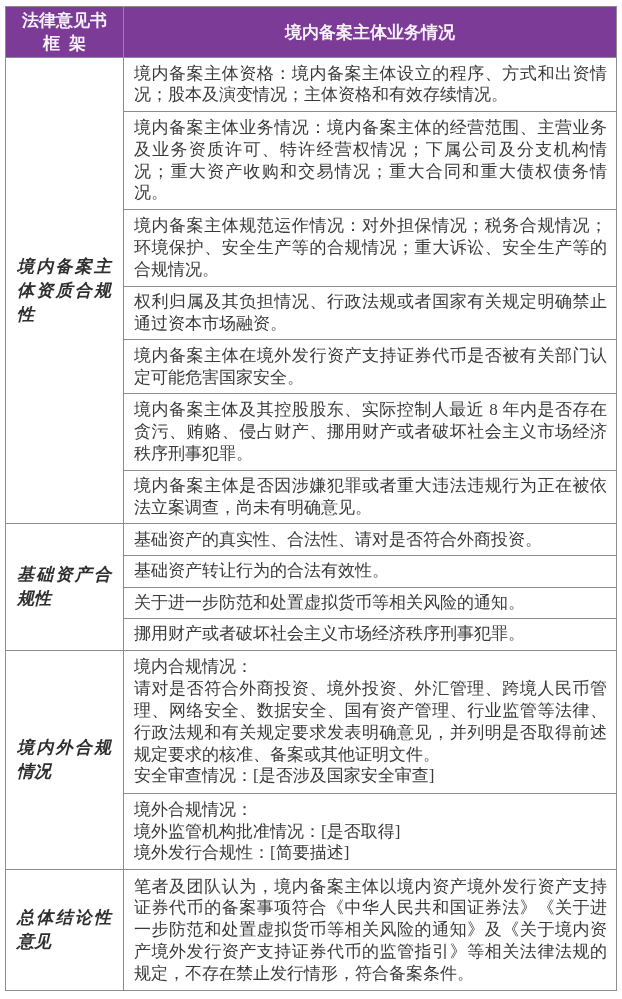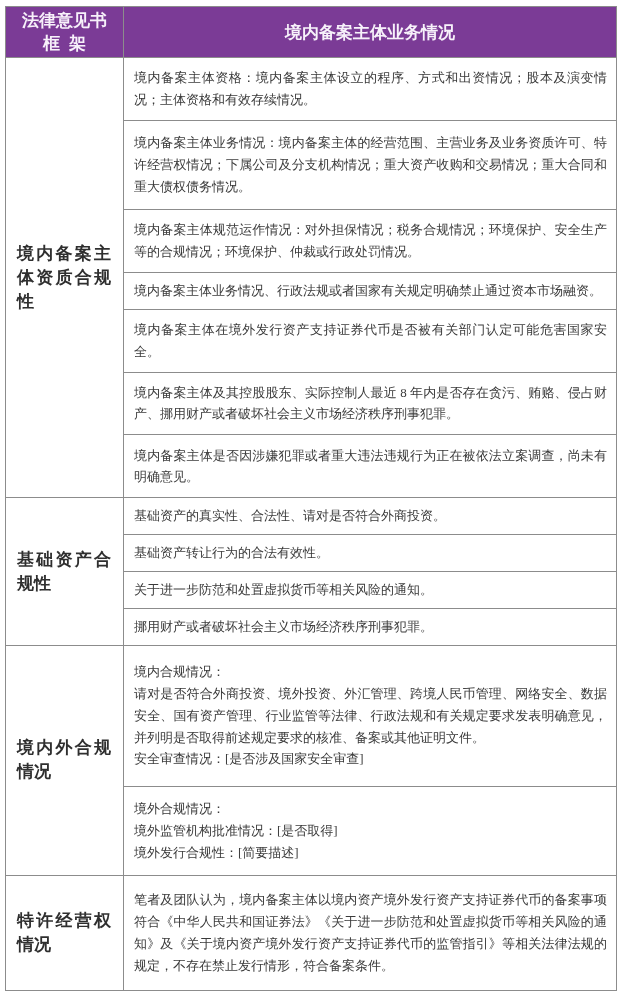--- a/index.html
+++ b/index.html
@@ -48,30 +48,31 @@
   th.rowlabel {
     background: #ffffff;
     color: #2f2f2f;
     font-size: 17px;
     line-height: 24px;
     font-weight: bold;
     vertical-align: middle;
     text-align: justify;
     text-justify: inter-ideograph;
     padding: 4px 12px 4px 11px;
+    font-style: italic;
   }
   th.rowlabel .lab {
     width: 100%;
     text-align: justify;
     text-justify: inter-ideograph;
   }
   
   td.cell {
     color: #3a3a3a;
-    font-size: 13px;
+    font-size: 17px;
     line-height: 21.8px;
     font-weight: normal;
     vertical-align: middle;
     text-align: justify;
     text-justify: inter-ideograph;
     white-space: pre-line;
     padding: 4px 9px 4px 10px;
   }
 </style>
 </head>
@@ -97,24 +98,24 @@
       <tr>
         <th class="rowlabel" rowspan="7">
           <div class="lab">境内备案主体资质合规性</div>
         </th>
         <td class="cell">境内备案主体资格：境内备案主体设立的程序、方式和出资情况；股本及演变情况；主体资格和有效存续情况。</td>
       </tr>
       <tr>
         <td class="cell">境内备案主体业务情况：境内备案主体的经营范围、主营业务及业务资质许可、特许经营权情况；下属公司及分支机构情况；重大资产收购和交易情况；重大合同和重大债权债务情况。</td>
       </tr>
       <tr>
-        <td class="cell">境内备案主体规范运作情况：对外担保情况；税务合规情况；环境保护、安全生产等的合规情况；环境保护、仲裁或行政处罚情况。</td>
+        <td class="cell">境内备案主体规范运作情况：对外担保情况；税务合规情况；环境保护、安全生产等的合规情况；重大诉讼、安全生产等的合规情况。</td>
       </tr>
       <tr>
-        <td class="cell">境内备案主体业务情况、行政法规或者国家有关规定明确禁止通过资本市场融资。</td>
+        <td class="cell">权利归属及其负担情况、行政法规或者国家有关规定明确禁止通过资本市场融资。</td>
       </tr>
       <tr>
         <td class="cell">境内备案主体在境外发行资产支持证券代币是否被有关部门认定可能危害国家安全。</td>
       </tr>
       <tr>
         <td class="cell">境内备案主体及其控股股东、实际控制人最近 8 年内是否存在贪污、贿赂、侵占财产、挪用财产或者破坏社会主义市场经济秩序刑事犯罪。</td>
       </tr>
       <tr>
         <td class="cell">境内备案主体是否因涉嫌犯罪或者重大违法违规行为正在被依法立案调查，尚未有明确意见。</td>
       </tr>
@@ -144,19 +145,19 @@
 安全审查情况：[是否涉及国家安全审查]</td>
       </tr>
       <tr>
         <td class="cell">境外合规情况：
 境外监管机构批准情况：[是否取得]
 境外发行合规性：[简要描述]</td>
       </tr>
 
       <tr>
         <th class="rowlabel">
-          <div class="lab">特许经营权情况</div>
+          <div class="lab">总体结论性意见</div>
         </th>
         <td class="cell">笔者及团队认为，境内备案主体以境内资产境外发行资产支持证券代币的备案事项符合《中华人民共和国证券法》《关于进一步防范和处置虚拟货币等相关风险的通知》及《关于境内资产境外发行资产支持证券代币的监管指引》等相关法律法规的规定，不存在禁止发行情形，符合备案条件。</td>
       </tr>
     </tbody>
   </table>
 </div>
 
 </body></html>

